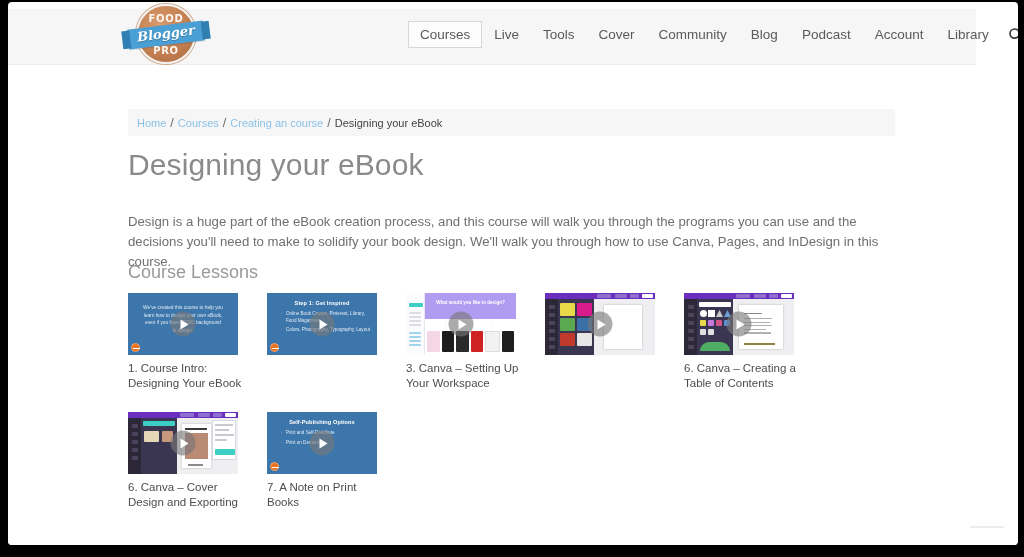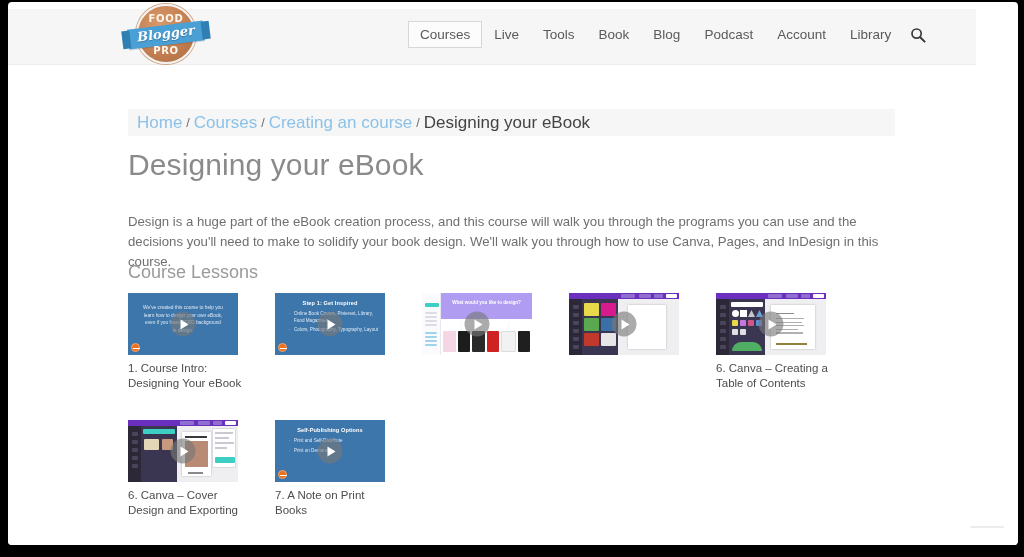--- a/index.html
+++ b/index.html
@@ -148,21 +148,21 @@
     left: 120px;
     top: 44px;
     width: 767px;
     height: 27px;
     background: #f6f6f6;
     display: flex;
     align-items: center;
     padding-left: 9px;
   }
   .crumb {
-    font-size: 17px;
+    font-size: 11px;
     color: #444444;
     white-space: nowrap;
   }
   .crumb.link { color: #8cc2e8; cursor: pointer; }
   .crumb-sep { font-size: 12.5px; color: #6b6b6b; padding: 0 4px; }
 
   #page-title {
     position: absolute;
     left: 120px;
     top: 83px;
@@ -192,21 +192,21 @@
   }
 
   
   #lessons-grid {
     position: absolute;
     left: 120px;
     top: 228px;
     width: 790px;
     display: flex;
     flex-wrap: wrap;
-    gap: 16px;
+    gap: 8px;
   }
   .lesson-card {
     width: 131px;
     margin-right: 0px;
     margin-bottom: 14px;
     cursor: pointer;
   }
   .lesson-card:nth-child(n) { margin-right: 0; }
   .thumb {
     position: relative;
@@ -341,21 +341,22 @@
         <div class="logo-food">FOOD</div>
         <div class="logo-ribbon"></div>
         <div class="logo-blogger">Blogger</div>
         <div class="logo-pro">PRO</div>
       </div>
 
       <nav id="main-nav">
         <div class="nav-item active">Courses</div>
         <div class="nav-item">Live</div>
         <div class="nav-item">Tools</div>
-        <div class="nav-item">Book</div>
+        <div class="nav-item">Cover</div>
+        <div class="nav-item">Community</div>
         <div class="nav-item">Blog</div>
         <div class="nav-item">Podcast</div>
         <div class="nav-item">Account</div>
         <div class="nav-item">Library</div>
         <div id="search-icon-btn">
           <svg width="16" height="16" viewBox="0 0 16 16" aria-hidden="true">
             <circle cx="6.6" cy="6.6" r="4.6" fill="none" stroke="#3a3a3a" stroke-width="1.7"></circle>
             <line x1="10.2" y1="10.2" x2="14.6" y2="14.6" stroke="#3a3a3a" stroke-width="2" stroke-linecap="round"></line>
           </svg>
         </div>
@@ -429,20 +430,21 @@
                 <div class="c3-card" style="background:#f5d6e4"></div>
                 <div class="c3-card" style="background:#1c1c1c"></div>
                 <div class="c3-card" style="background:#2a2a2a"></div>
                 <div class="c3-card" style="background:#cf2222"></div>
                 <div class="c3-card" style="background:#f2f2f2;border:1px solid #ddd"></div>
                 <div class="c3-card" style="background:#1f1f1f"></div>
               </div>
             </div>
             <div class="play-overlay"></div>
           </div>
+          <div class="lesson-label">3. Canva – Setting Up Your Workspace</div>
         </div>
 
         <div class="lesson-card">
           <div class="thumb">
             <div class="app-shot">
               <div class="app-topbar purple">
                 <div class="tb-btn" style="left:52px;width:14px"></div>
                 <div class="tb-btn" style="left:70px;width:12px"></div>
                 <div class="tb-btn" style="left:85px;width:9px"></div>
                 <div class="tb-btn" style="left:97px;width:11px;background:#ffffff"></div>

